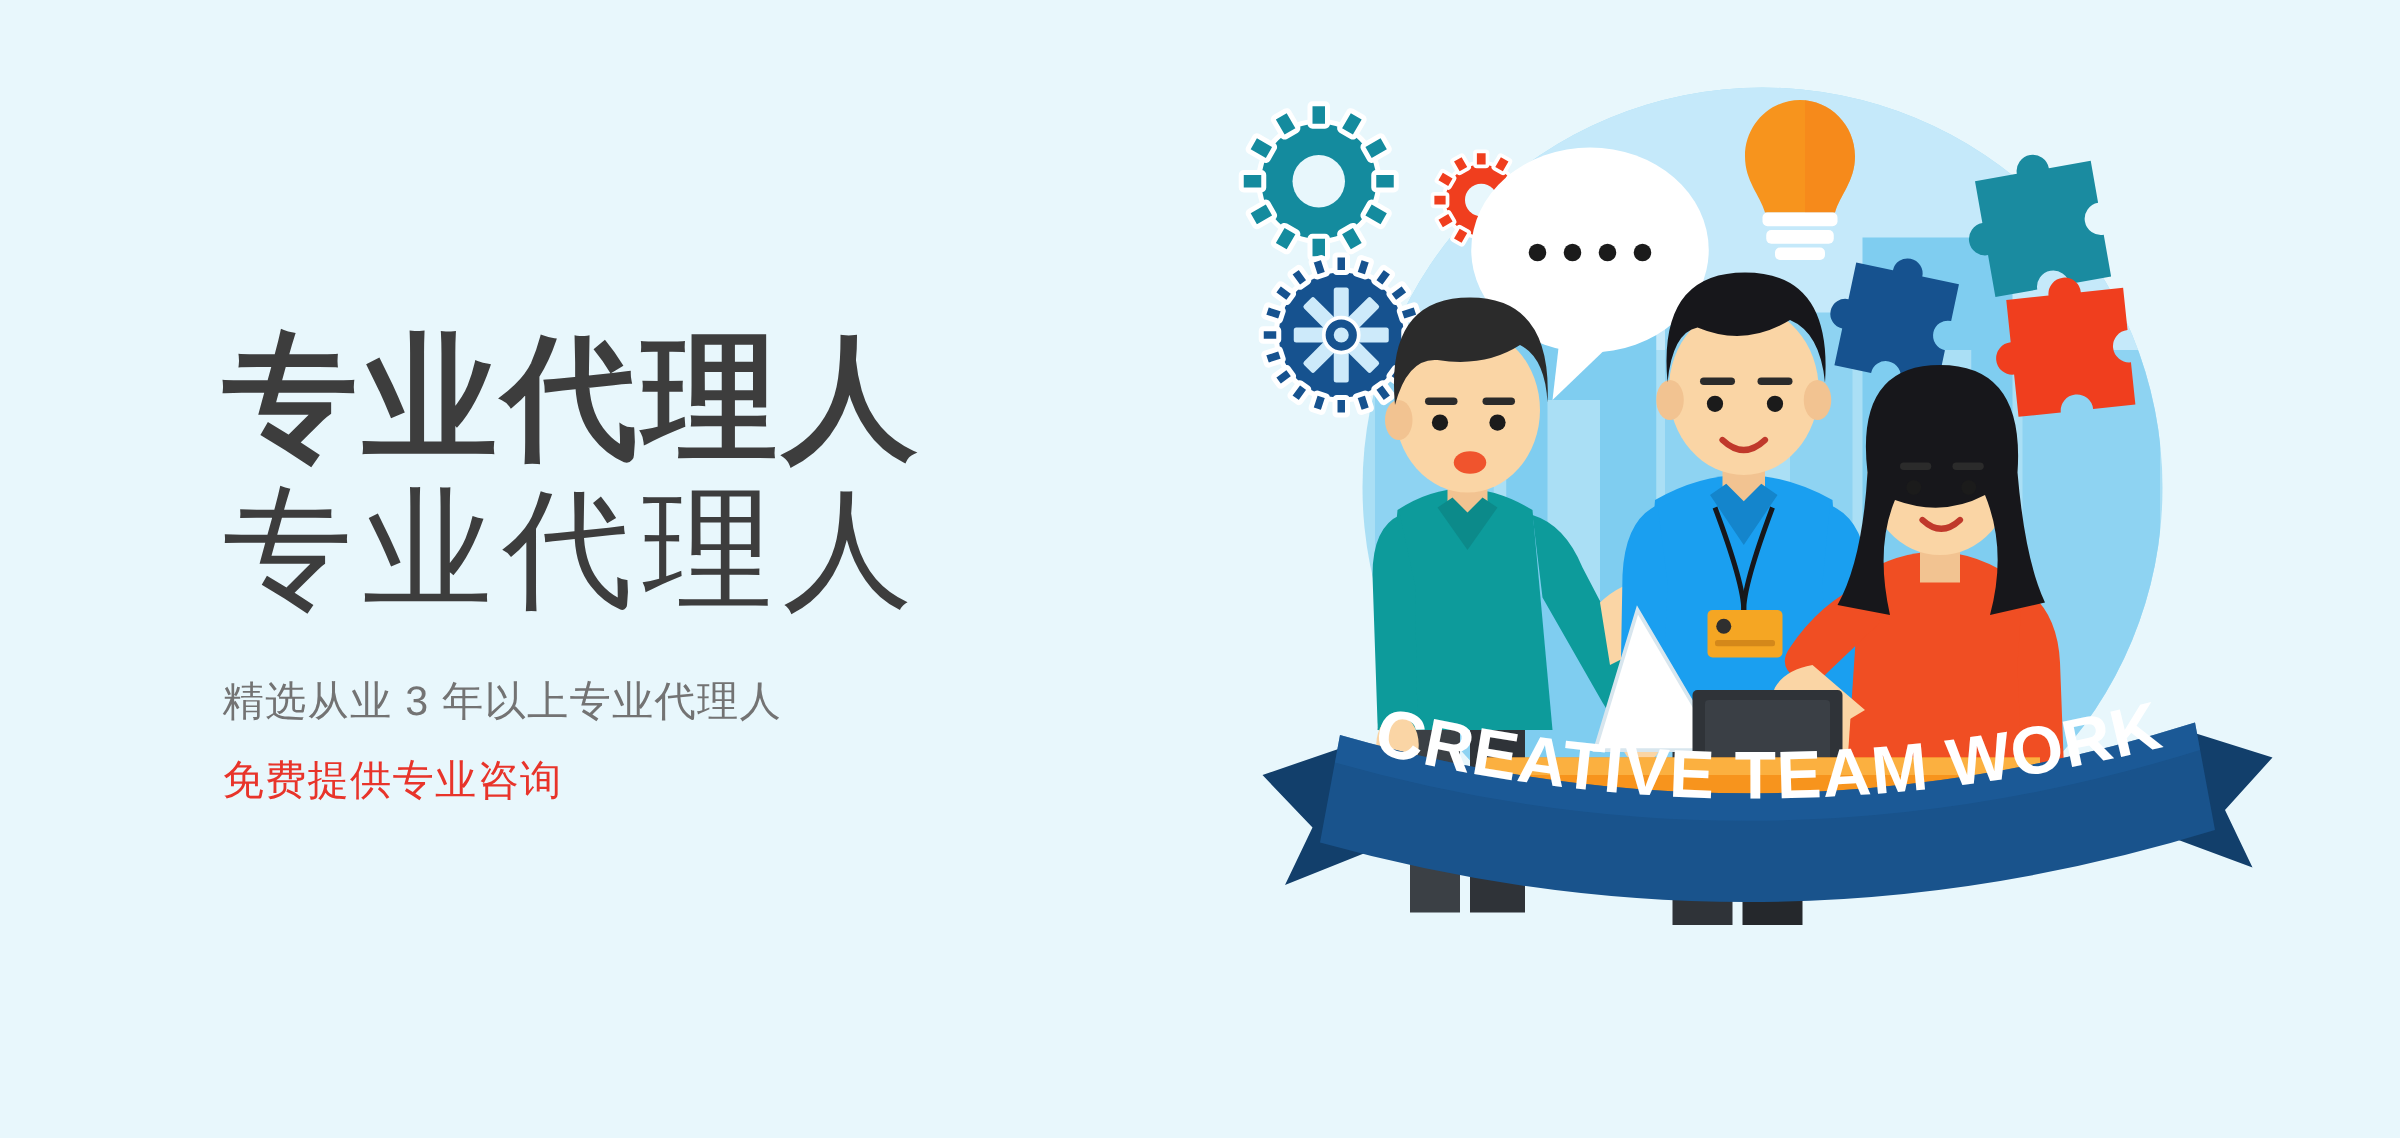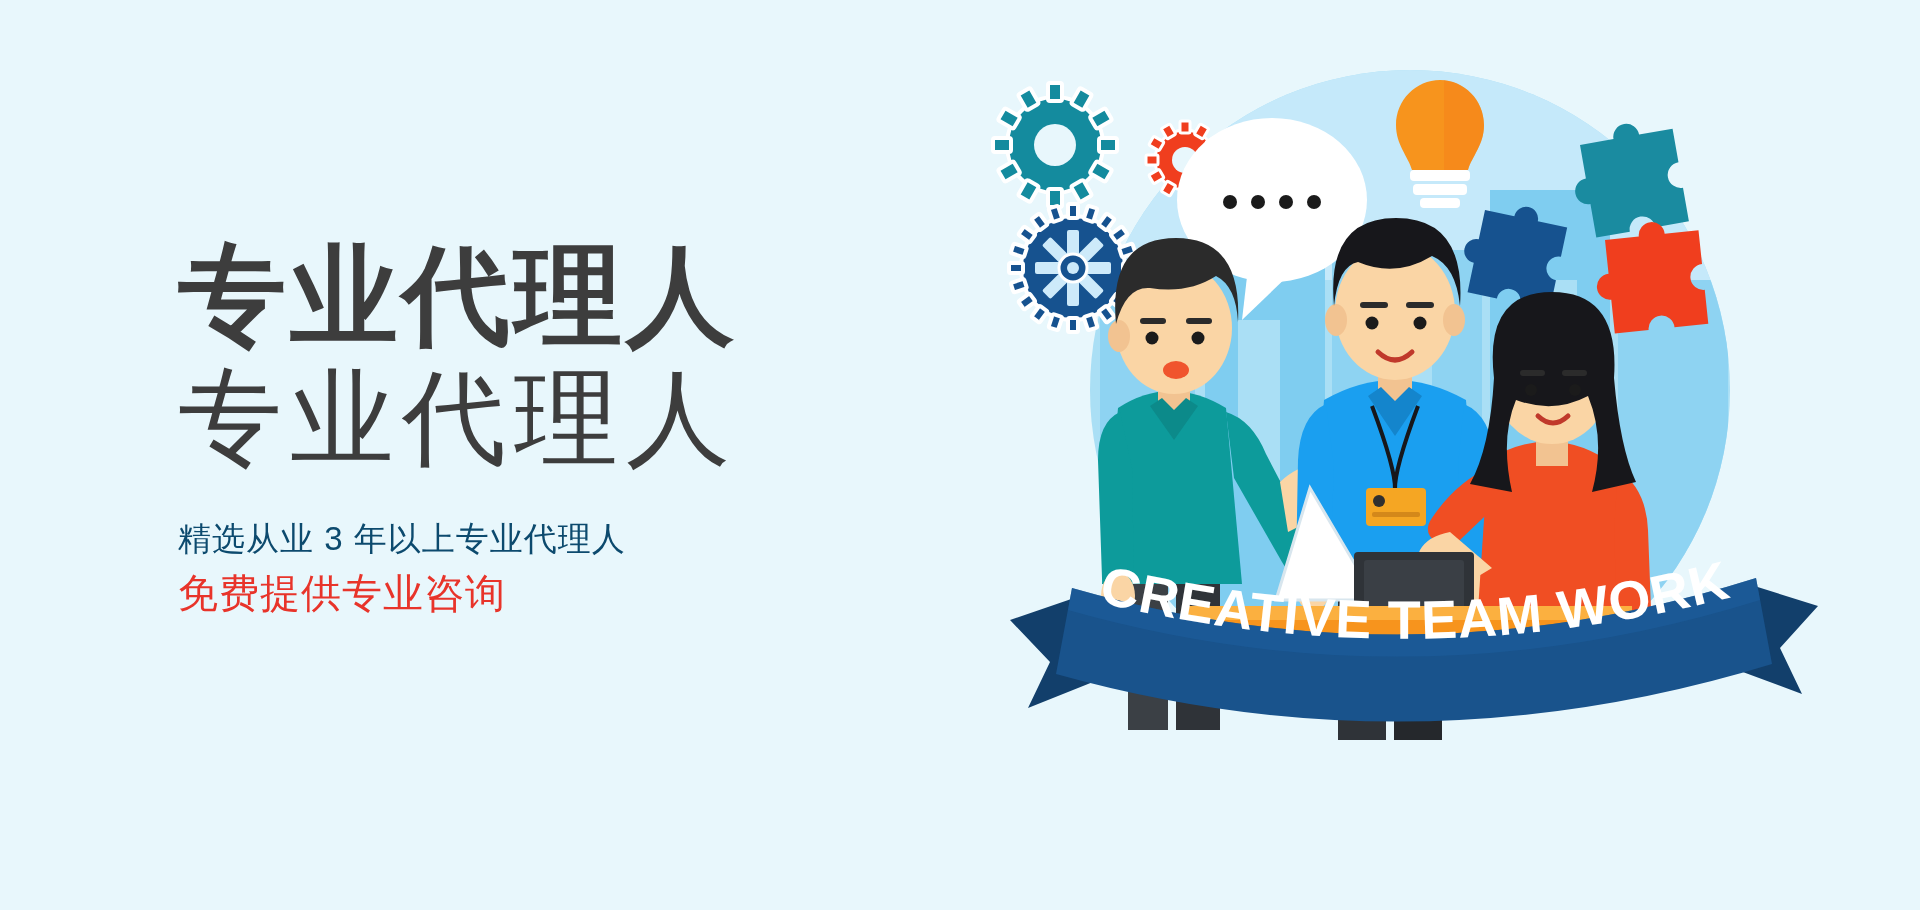--- a/index.html
+++ b/index.html
@@ -13,21 +13,21 @@
     width:1920px;
     height:910px;
     background:#e8f7fc;
     overflow:hidden;
   }
 
   
   .text-block {
     position:absolute;
     left:178px;
-    top:236px;
+    top:258px;
     width:680px;
   }
   .headline-1 {
     font-size:108px;
     font-weight:bold;
     color:#3d3d3d;
     letter-spacing:4px;
     line-height:1.12;
     white-space:nowrap;
   }
@@ -36,32 +36,33 @@
     font-weight:300;
     color:#3d3d3d;
     letter-spacing:8px;
     line-height:1.18;
     white-space:nowrap;
   }
   .sub-1 {
     margin-top:34px;
     font-size:33px;
     font-weight:400;
-    color:#0c4a6e;
+    color:#737373;
     letter-spacing:1px;
     line-height:1.5;
     white-space:nowrap;
   }
   .sub-2 {
-    font-size:40px;
+    font-size:33px;
     font-weight:400;
     color:#e8342a;
     letter-spacing:1px;
     line-height:1.5;
     white-space:nowrap;
+    margin-top:14px;
   }
 
   
   #art {
     position:absolute;
     left:980px;
     top:40px;
     width:880px;
     height:840px;
   }

